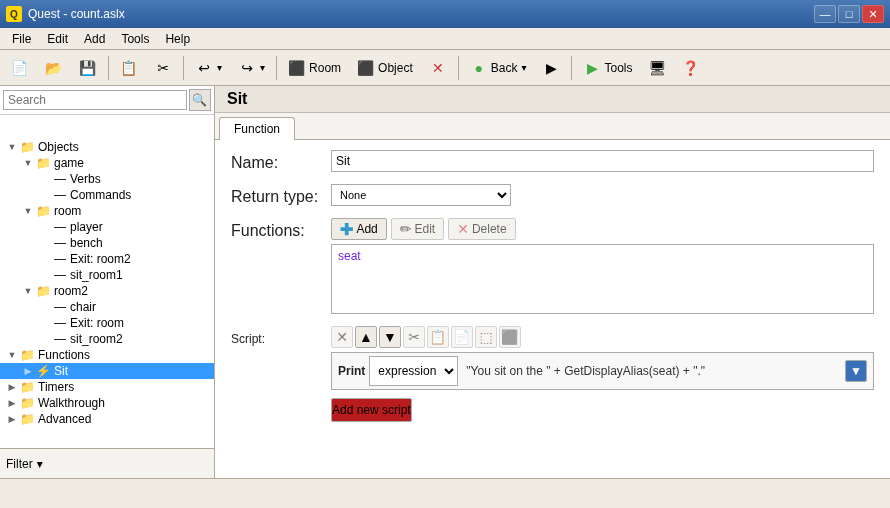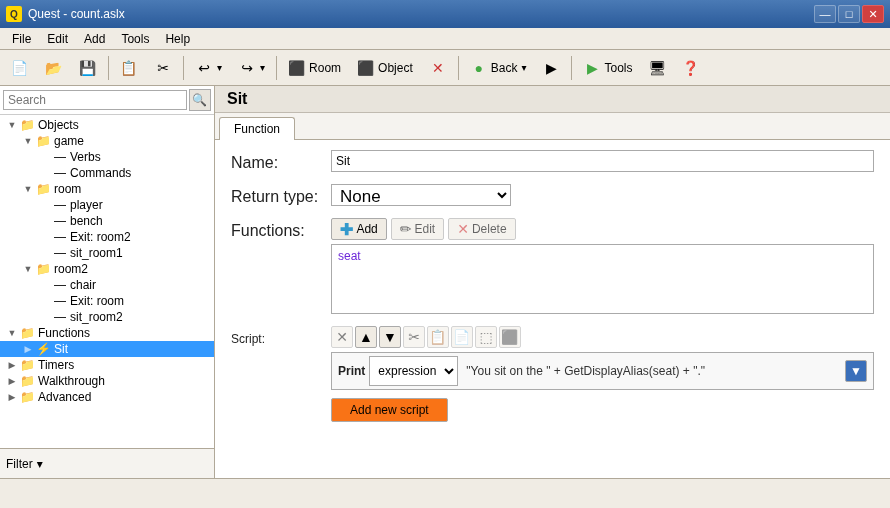--- a/index.html
+++ b/index.html
@@ -56,20 +56,21 @@
     
     .main-layout { display: flex; height: calc(508px - 28px - 22px - 36px - 30px); }
 
     
     .sidebar {
       width: 215px; min-width: 215px;
       background: white;
       border-right: 1px solid #b0a898;
       display: flex; flex-direction: column;
       overflow: hidden;
+      gap: 22px;
     }
     .search-bar { display: flex; align-items: center; padding: 3px; border-bottom: 1px solid #ccc; }
     .search-input { flex: 1; height: 20px; border: 1px solid #aaa; padding: 1px 4px; font-size: 12px; }
     .search-btn { width: 22px; height: 22px; display: flex; align-items: center; justify-content: center; background: #e8e4dc; border: 1px solid #aaa; cursor: pointer; margin-left: 2px; font-size: 12px; }
 
     .tree { flex: 1; overflow-y: auto; padding: 2px 0; font-size: 12px; }
     .tree-item { display: flex; align-items: center; padding: 1px 0; cursor: pointer; white-space: nowrap; }
     .tree-item.selected { background: #3399ff; color: white; }
     .tree-indent { display: inline-block; }
     .tree-expander { width: 16px; display: inline-flex; align-items: center; justify-content: center; font-size: 9px; color: #666; }
@@ -89,41 +90,41 @@
     .tab-bar { display: flex; background: #f5f3ef; border-bottom: 1px solid #b0a898; }
     .tab { padding: 4px 14px; cursor: pointer; font-size: 12px; border: 1px solid transparent; border-bottom: none; margin-bottom: -1px; background: #e0dcd4; border-color: #b0a898 #b0a898 transparent; margin-left: 4px; margin-top: 4px; border-radius: 3px 3px 0 0; }
     .tab.active { background: white; border-color: #b0a898 #b0a898 white; z-index: 1; }
 
     
     .form-area { flex: 1; background: white; padding: 10px 16px; overflow-y: auto; }
     .form-row { display: flex; align-items: flex-start; margin-bottom: 12px; }
     .form-label { width: 100px; font-size: 16px; padding-top: 4px; color: #222; }
     .form-control { flex: 1; }
     .form-input { width: 100%; height: 22px; border: 1px solid #aaa; padding: 1px 4px; font-size: 12px; background: white; }
-    .form-select { height: 22px; border: 1px solid #aaa; padding: 1px 4px; font-size: 17px; background: white; min-width: 180px; cursor: pointer; }
+    .form-select { height: 22px; border: 1px solid #aaa; padding: 1px 4px; font-size: 11px; background: white; min-width: 180px; cursor: pointer; }
 
     
     .param-toolbar { display: flex; align-items: center; gap: 4px; margin-bottom: 4px; }
     .param-btn { display: flex; align-items: center; gap: 3px; padding: 2px 8px; border: 1px solid #aaa; background: #f0ece4; cursor: pointer; font-size: 12px; height: 22px; border-radius: 2px; }
     .param-btn .icon { font-size: 14px; }
     .param-box { border: 1px solid #aaa; background: white; padding: 4px 6px; min-height: 70px; font-size: 12px; color: #6d28d9; }
 
     
     .script-label { width: 100px; font-size: 12px; padding-top: 6px; color: #222; }
     .script-area { flex: 1; }
     .script-toolbar { display: flex; align-items: center; gap: 2px; margin-bottom: 4px; }
     .script-btn { width: 22px; height: 22px; display: flex; align-items: center; justify-content: center; border: 1px solid #aaa; background: #f0ece4; cursor: pointer; font-size: 14px; border-radius: 2px; }
     .script-btn.disabled { opacity: 0.5; cursor: default; }
     .script-line { display: flex; align-items: center; gap: 4px; border: 1px solid #aaa; padding: 3px 6px; background: #f8f8f8; min-height: 28px; }
     .script-keyword { font-size: 12px; font-weight: bold; color: #222; }
     .script-type-select { height: 30px; border: 1px solid #aaa; padding: 1px 4px; font-size: 12px; background: white; cursor: pointer; }
     .script-expr { flex: 1; font-size: 12px; color: #333; padding: 0 4px; }
     .script-expand-btn { width: 22px; height: 22px; display: flex; align-items: center; justify-content: center; border: 1px solid #aaa; background: #3a6fba; cursor: pointer; font-size: 12px; color: white; border-radius: 2px; margin-left: auto; }
 
-    .add-script-btn { margin-top: 8px; padding: 4px 18px; border: 1px solid #aaa; background: #f97316; cursor: pointer; font-size: 12px; border-radius: 2px; }
+    .add-script-btn { margin-top: 8px; padding: 4px 0; border: 1px solid #aaa; background: #b91c1c; cursor: pointer; font-size: 12px; border-radius: 2px; }
 
     
     .status-bar {
       height: 30px; background: #f0ece4; border-top: 1px solid #b0a898;
       display: flex; align-items: center; padding: 0 8px; font-size: 12px;
     }
 
     
     ::-webkit-scrollbar { width: 14px; }
     ::-webkit-scrollbar-track { background: #f0ece4; }

